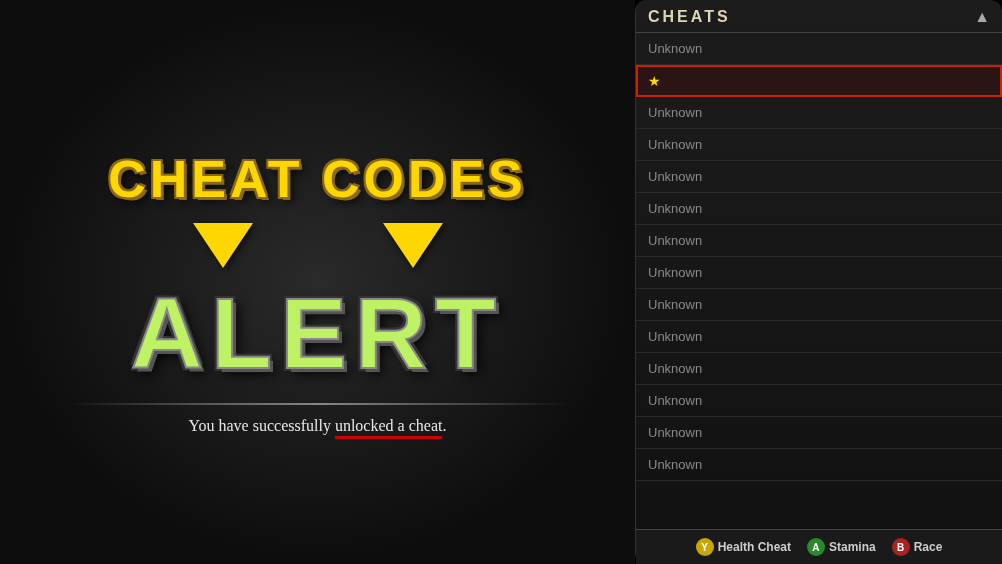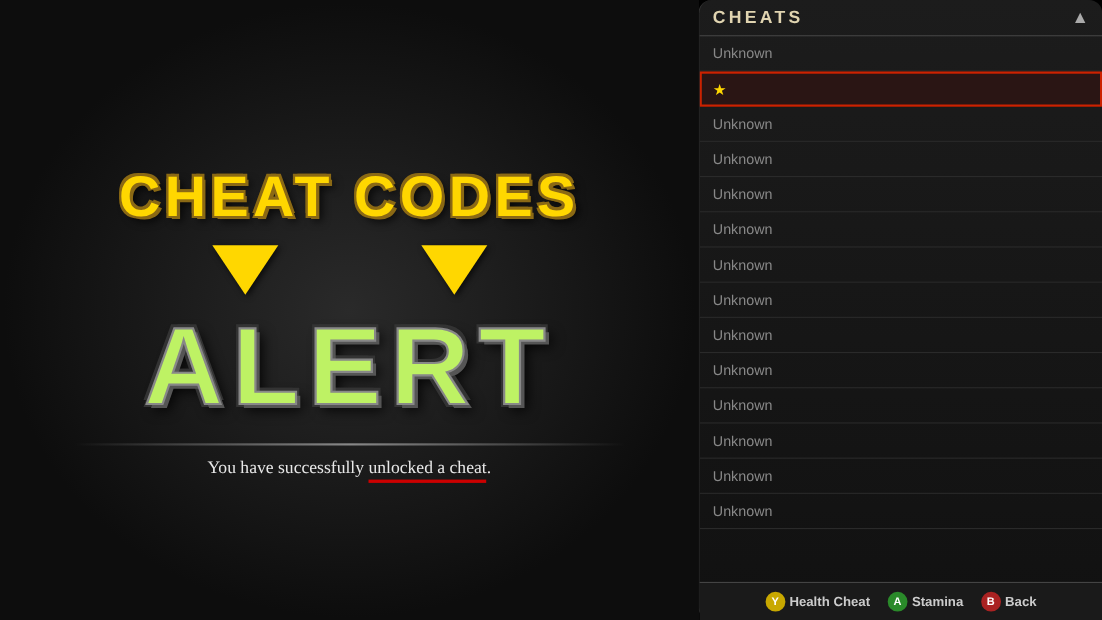--- a/index.html
+++ b/index.html
@@ -315,16 +315,16 @@
     <div class="footer-item">
       <span class="btn-circle btn-y">Y</span>
       <span>Health Cheat</span>
     </div>
     <div class="footer-item">
       <span class="btn-circle btn-a">A</span>
       <span>Stamina</span>
     </div>
     <div class="footer-item">
       <span class="btn-circle btn-b">B</span>
-      <span>Back</span>
+      <span>Race</span>
     </div>
   </div>
 </div>
 
 </body></html>

